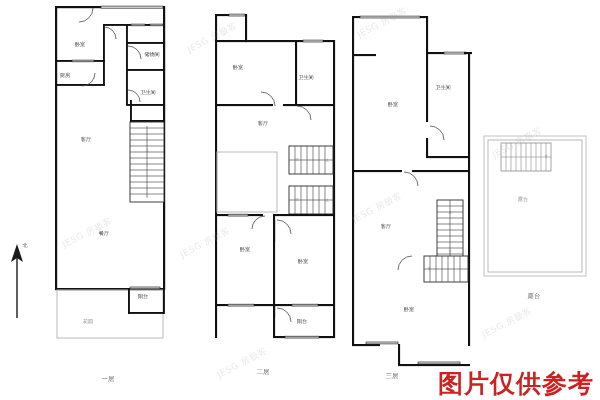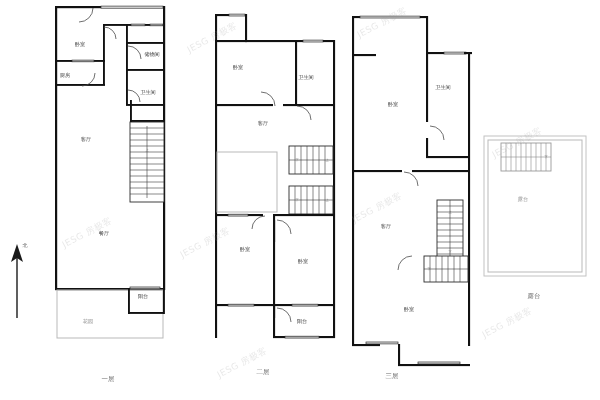--- a/index.html
+++ b/index.html
@@ -367,13 +367,14 @@
 
   <div class="wm" style="left:60px;  top:240px;">JESG 房极客</div>
   <div class="wm" style="left:185px; top:45px;">JESG 房极客</div>
   <div class="wm" style="left:178px; top:250px;">JESG 房极客</div>
   <div class="wm" style="left:355px; top:30px;">JESG 房极客</div>
   <div class="wm" style="left:350px; top:215px;">JESG 房极客</div>
   <div class="wm" style="left:490px; top:150px;">JESG 房极客</div>
   <div class="wm" style="left:480px; top:330px;">JESG 房极客</div>
   <div class="wm" style="left:215px; top:370px;">JESG 房极客</div>
 
+  <div id="disclaimer">图片仅供参考</div>
 </div>
 
 </body></html>

